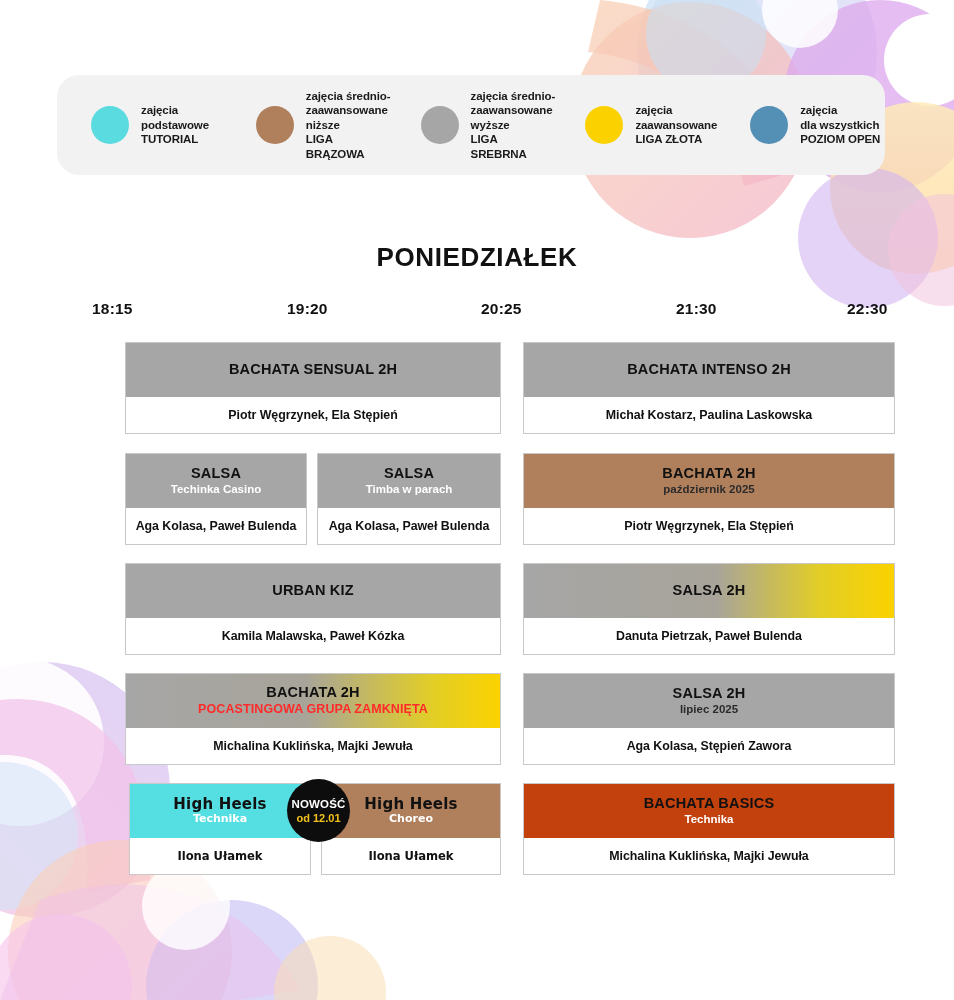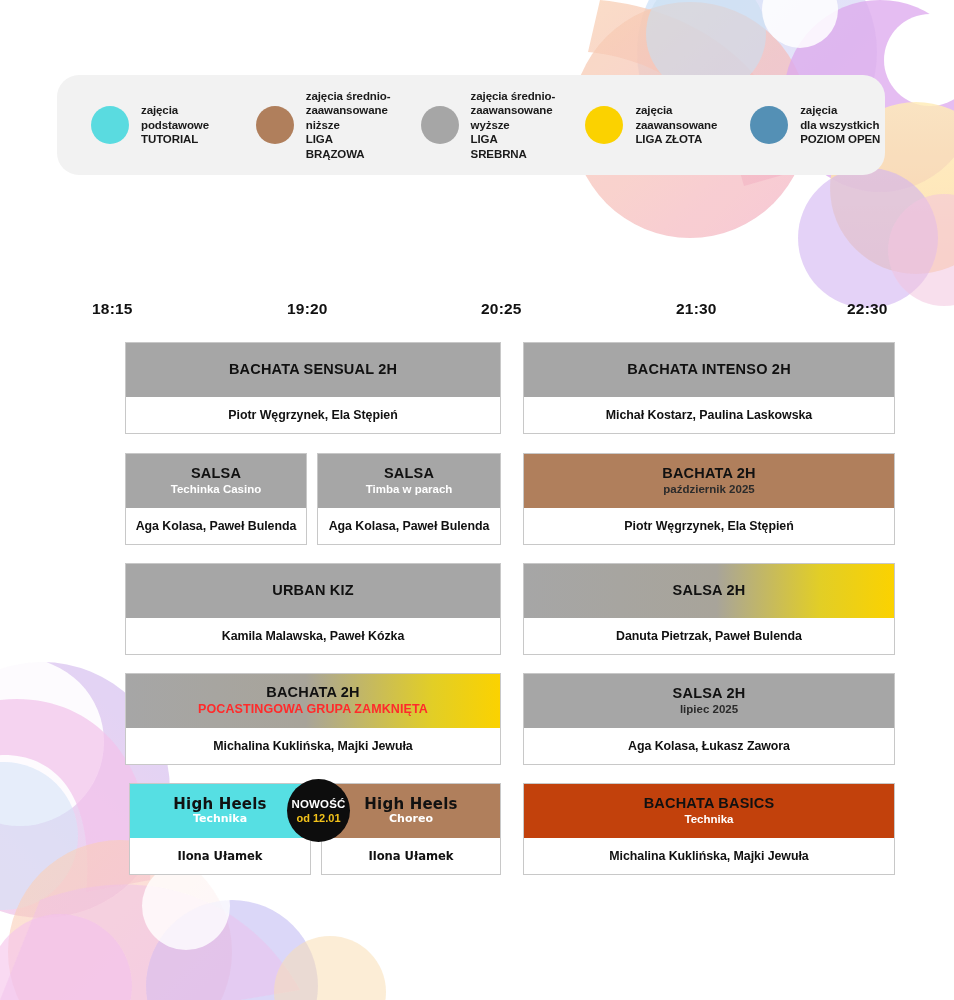--- a/index.html
+++ b/index.html
@@ -238,20 +238,21 @@
 LIGA ZŁOTA</div>
       </div>
       <div class="legend-item">
         <div class="swatch" style="background: rgb(84, 144, 181);"></div>
         <div class="legend-text">zajęcia
 dla wszystkich
 POZIOM OPEN</div>
       </div>
     </div>
 
+  <div class="day-title">PONIEDZIAŁEK</div>
 
   <div class="time-axis">
       <div class="time-label" style="left: 92px;">18:15</div>
       <div class="time-label" style="left: 287px;">19:20</div>
       <div class="time-label" style="left: 481px;">20:25</div>
       <div class="time-label" style="left: 676px;">21:30</div>
       <div class="time-label" style="left: 847px;">22:30</div>
     </div>
 
   <div class="grid">
@@ -322,21 +323,21 @@
         <div class="block-body">
           <div class="block-teachers">Michalina Kuklińska, Majki Jewuła</div>
         </div>
       </div>
       <div class="block" style="left: 483px; top: 673px; width: 372px; height: 92px;">
         <div class="block-head" style="background: rgb(166, 166, 166);">
           <div class="block-title">SALSA 2H</div>
           <div class="block-sub dark">lipiec 2025</div>
         </div>
         <div class="block-body">
-          <div class="block-teachers">Aga Kolasa, Łukasz Zawora</div>
+          <div class="block-teachers">Aga Kolasa, Stępień Zawora</div>
         </div>
       </div>
       <div class="block hh" style="left: 89px; top: 783px; width: 182px; height: 92px;">
         <div class="block-head" style="background: rgb(86, 223, 227);">
           <div class="block-title">High Heels</div>
           <div class="block-sub">Technika</div>
         </div>
         <div class="block-body">
           <div class="block-teachers">Ilona Ułamek</div>
         </div>

